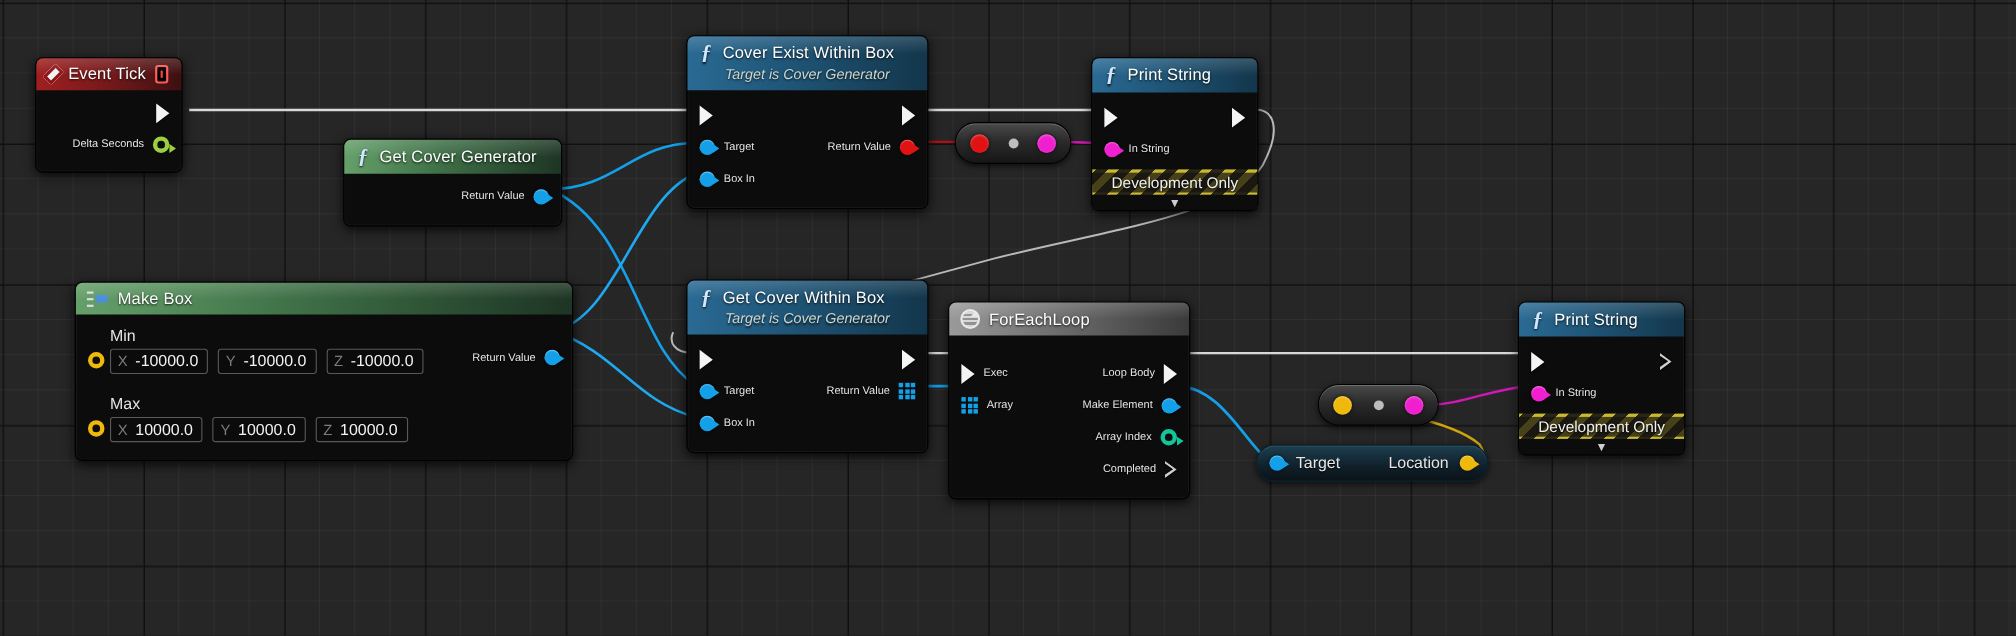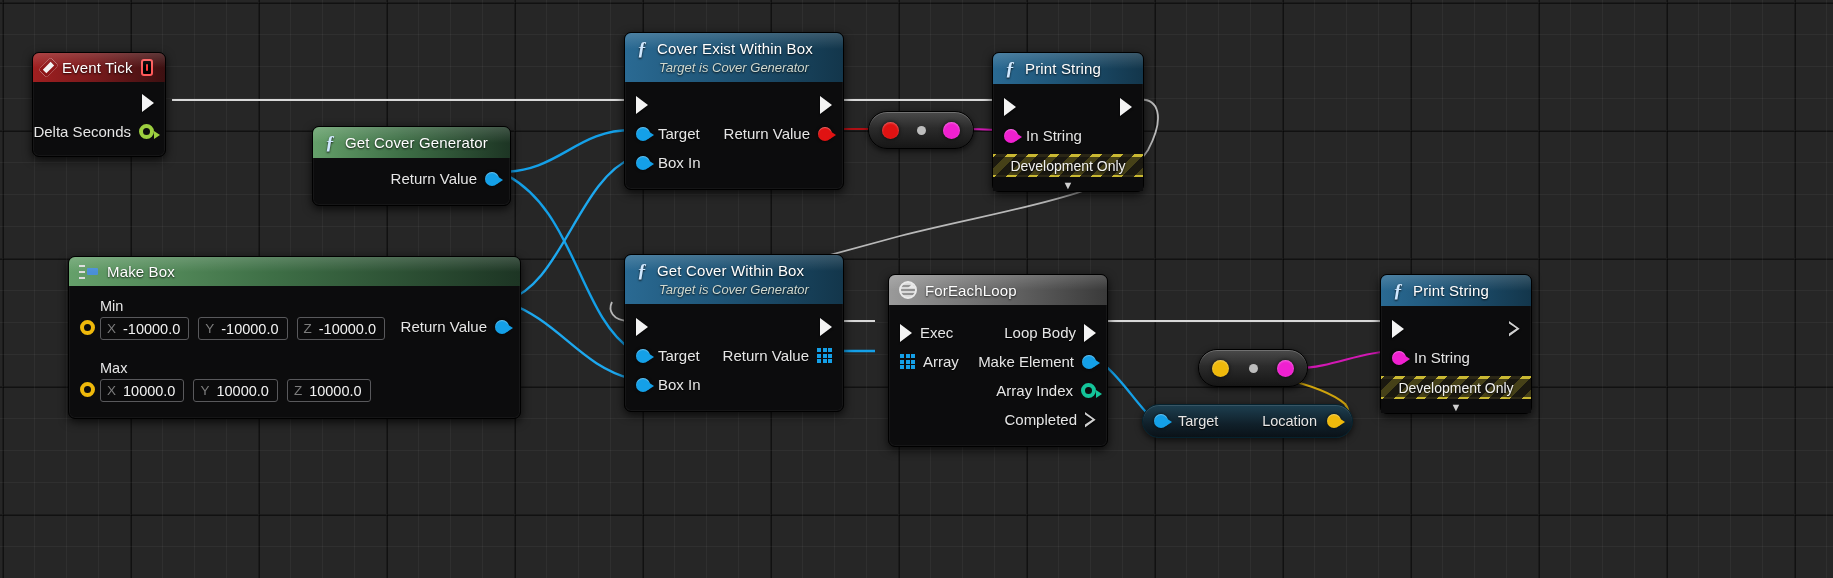--- a/index.html
+++ b/index.html
@@ -101,21 +101,21 @@
   .event-box{
     width:17px;height:17px;border:2px solid #ff5a5a;border-radius:3px;
     background:#000;position:relative;box-sizing:border-box;
   }
   .event-box::after{
     content:"";position:absolute;inset:3px;background:#ff3b3b;border-radius:1px;
   }
 
   
   .pinrow{display:flex;align-items:center;height:29px;position:relative;}
-  .pin-label{font-size:15px;color:#e6e6e6;white-space:nowrap;text-shadow:0 1px 1px #000;}
+  .pin-label{font-size:10px;color:#e6e6e6;white-space:nowrap;text-shadow:0 1px 1px #000;}
   .pinrow .left{display:flex;align-items:center;gap:8px;padding-left:11px;}
   .pinrow .right{display:flex;align-items:center;gap:8px;padding-right:11px;margin-left:auto;}
 
   
   .exec{
     width:0;height:0;
     border-top:9px solid transparent;border-bottom:9px solid transparent;
     border-left:12px solid #f4f4f4;
     filter:drop-shadow(0 1px 1px rgba(0,0,0,.8));
   }
@@ -458,26 +458,26 @@
     </div>
     <div class="pinrow">
       <div class="left">
         <span class="dot c-obj connected"></span>
         <span class="pin-label">Box In</span>
       </div>
     </div>
   </div>
 </div>
 
-<div class="node" style="left:888px;top:274px;width:220px;">
+<div class="node" style="left:862px;top:274px;width:220px;">
   <div class="node-header hdr-macro">
     <span class="loop-icon"></span>
     <span class="node-title">ForEachLoop</span>
   </div>
-  <div class="node-body" style="padding:13px 0 12px 0">
+  <div class="node-body" style="padding:20px 0 12px 0">
     <div class="pinrow">
       <div class="left">
         <span class="exec"></span>
         <span class="pin-label">Exec</span>
       </div>
       <div class="right">
         <span class="pin-label">Loop Body</span>
         <span class="exec"></span>
       </div>
     </div>

